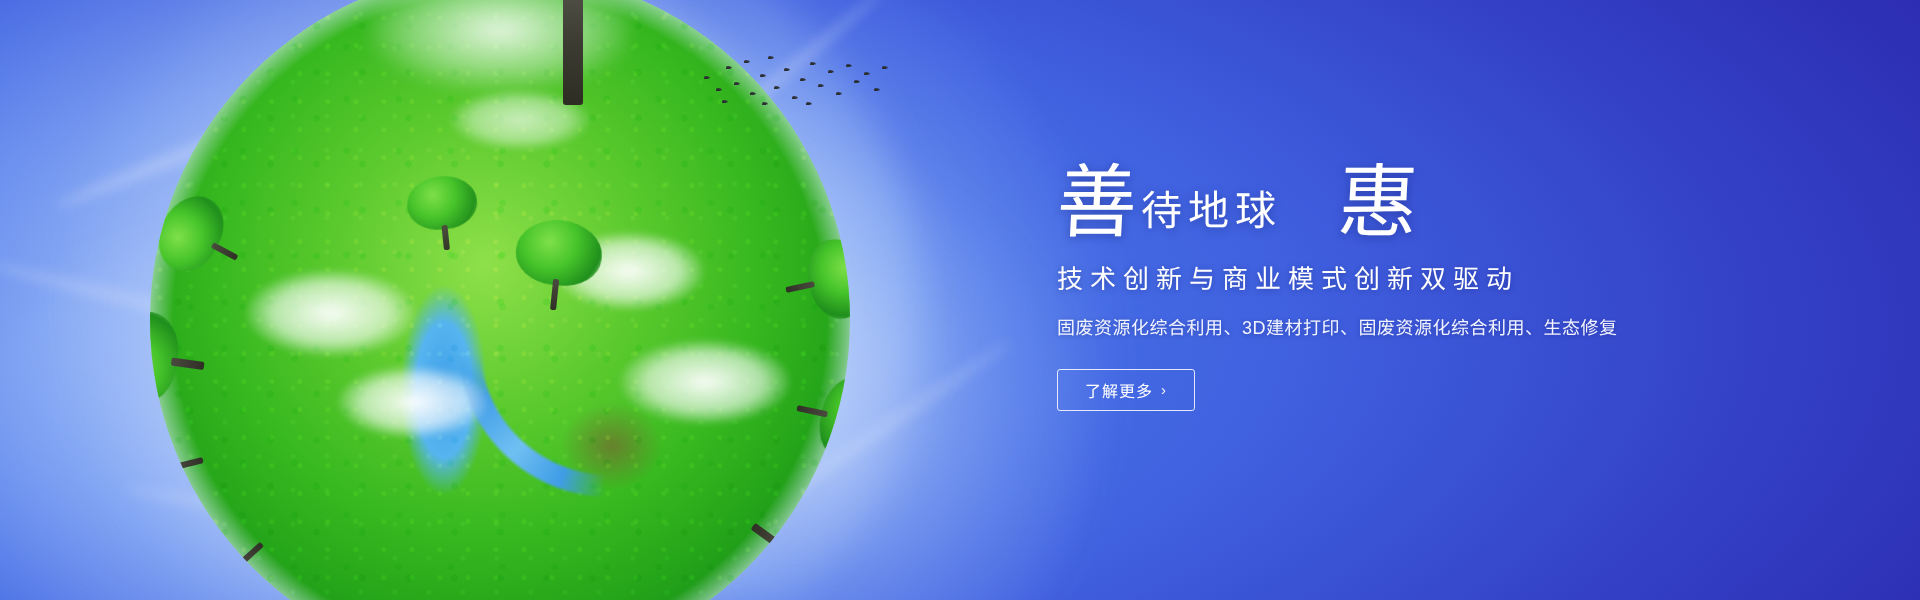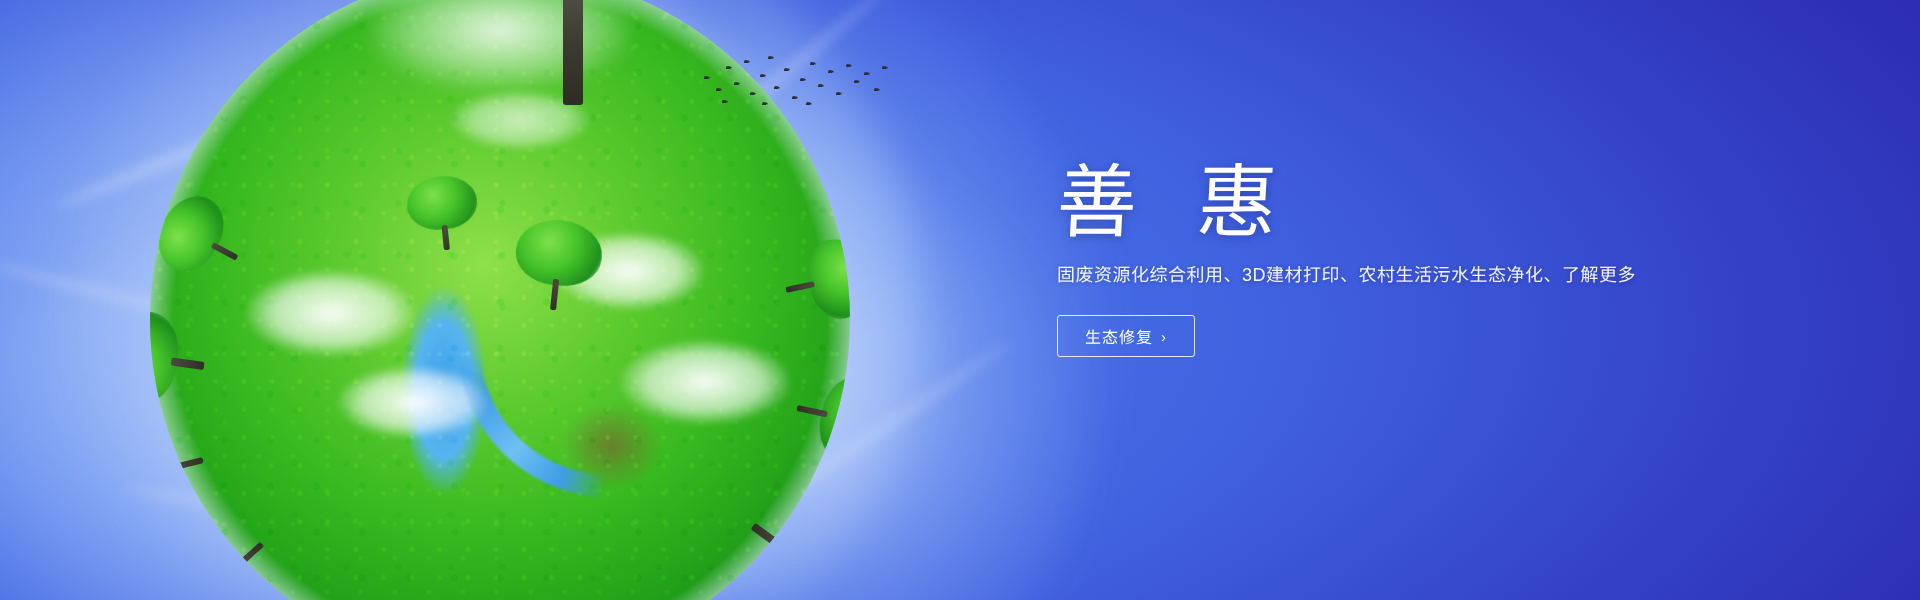--- a/index.html
+++ b/index.html
@@ -297,29 +297,31 @@
     <div class="bird" style="left:22px;  top:52px;"></div>
     <div class="bird" style="left:62px;  top:54px;"></div>
     <div class="bird" style="left:106px; top:54px;"></div>
   </div>
 
   <div class="copy">
 
     <div class="headline">
       <span class="hl-group">
         <span class="hl-big">善</span>
+        <span class="hl-small">待地球</span>
       </span>
       <span class="hl-gap"></span>
       <span class="hl-group">
         <span class="hl-big">惠</span>
       </span>
     </div>
 
-
-    <div class="descline">固废资源化综合利用、3D建材打印、农村生活污水生态净化、了解更多</div>
+    <div class="subline">技术创新与商业模式创新双驱动</div>
+
+    <div class="descline">固废资源化综合利用、3D建材打印、固废资源化综合利用、生态修复</div>
 
     <button class="cta">
-      <span>生态修复</span>
+      <span>了解更多</span>
       <span class="chev">›</span>
     </button>
   </div>
 
 </div>
 
 </body></html>

